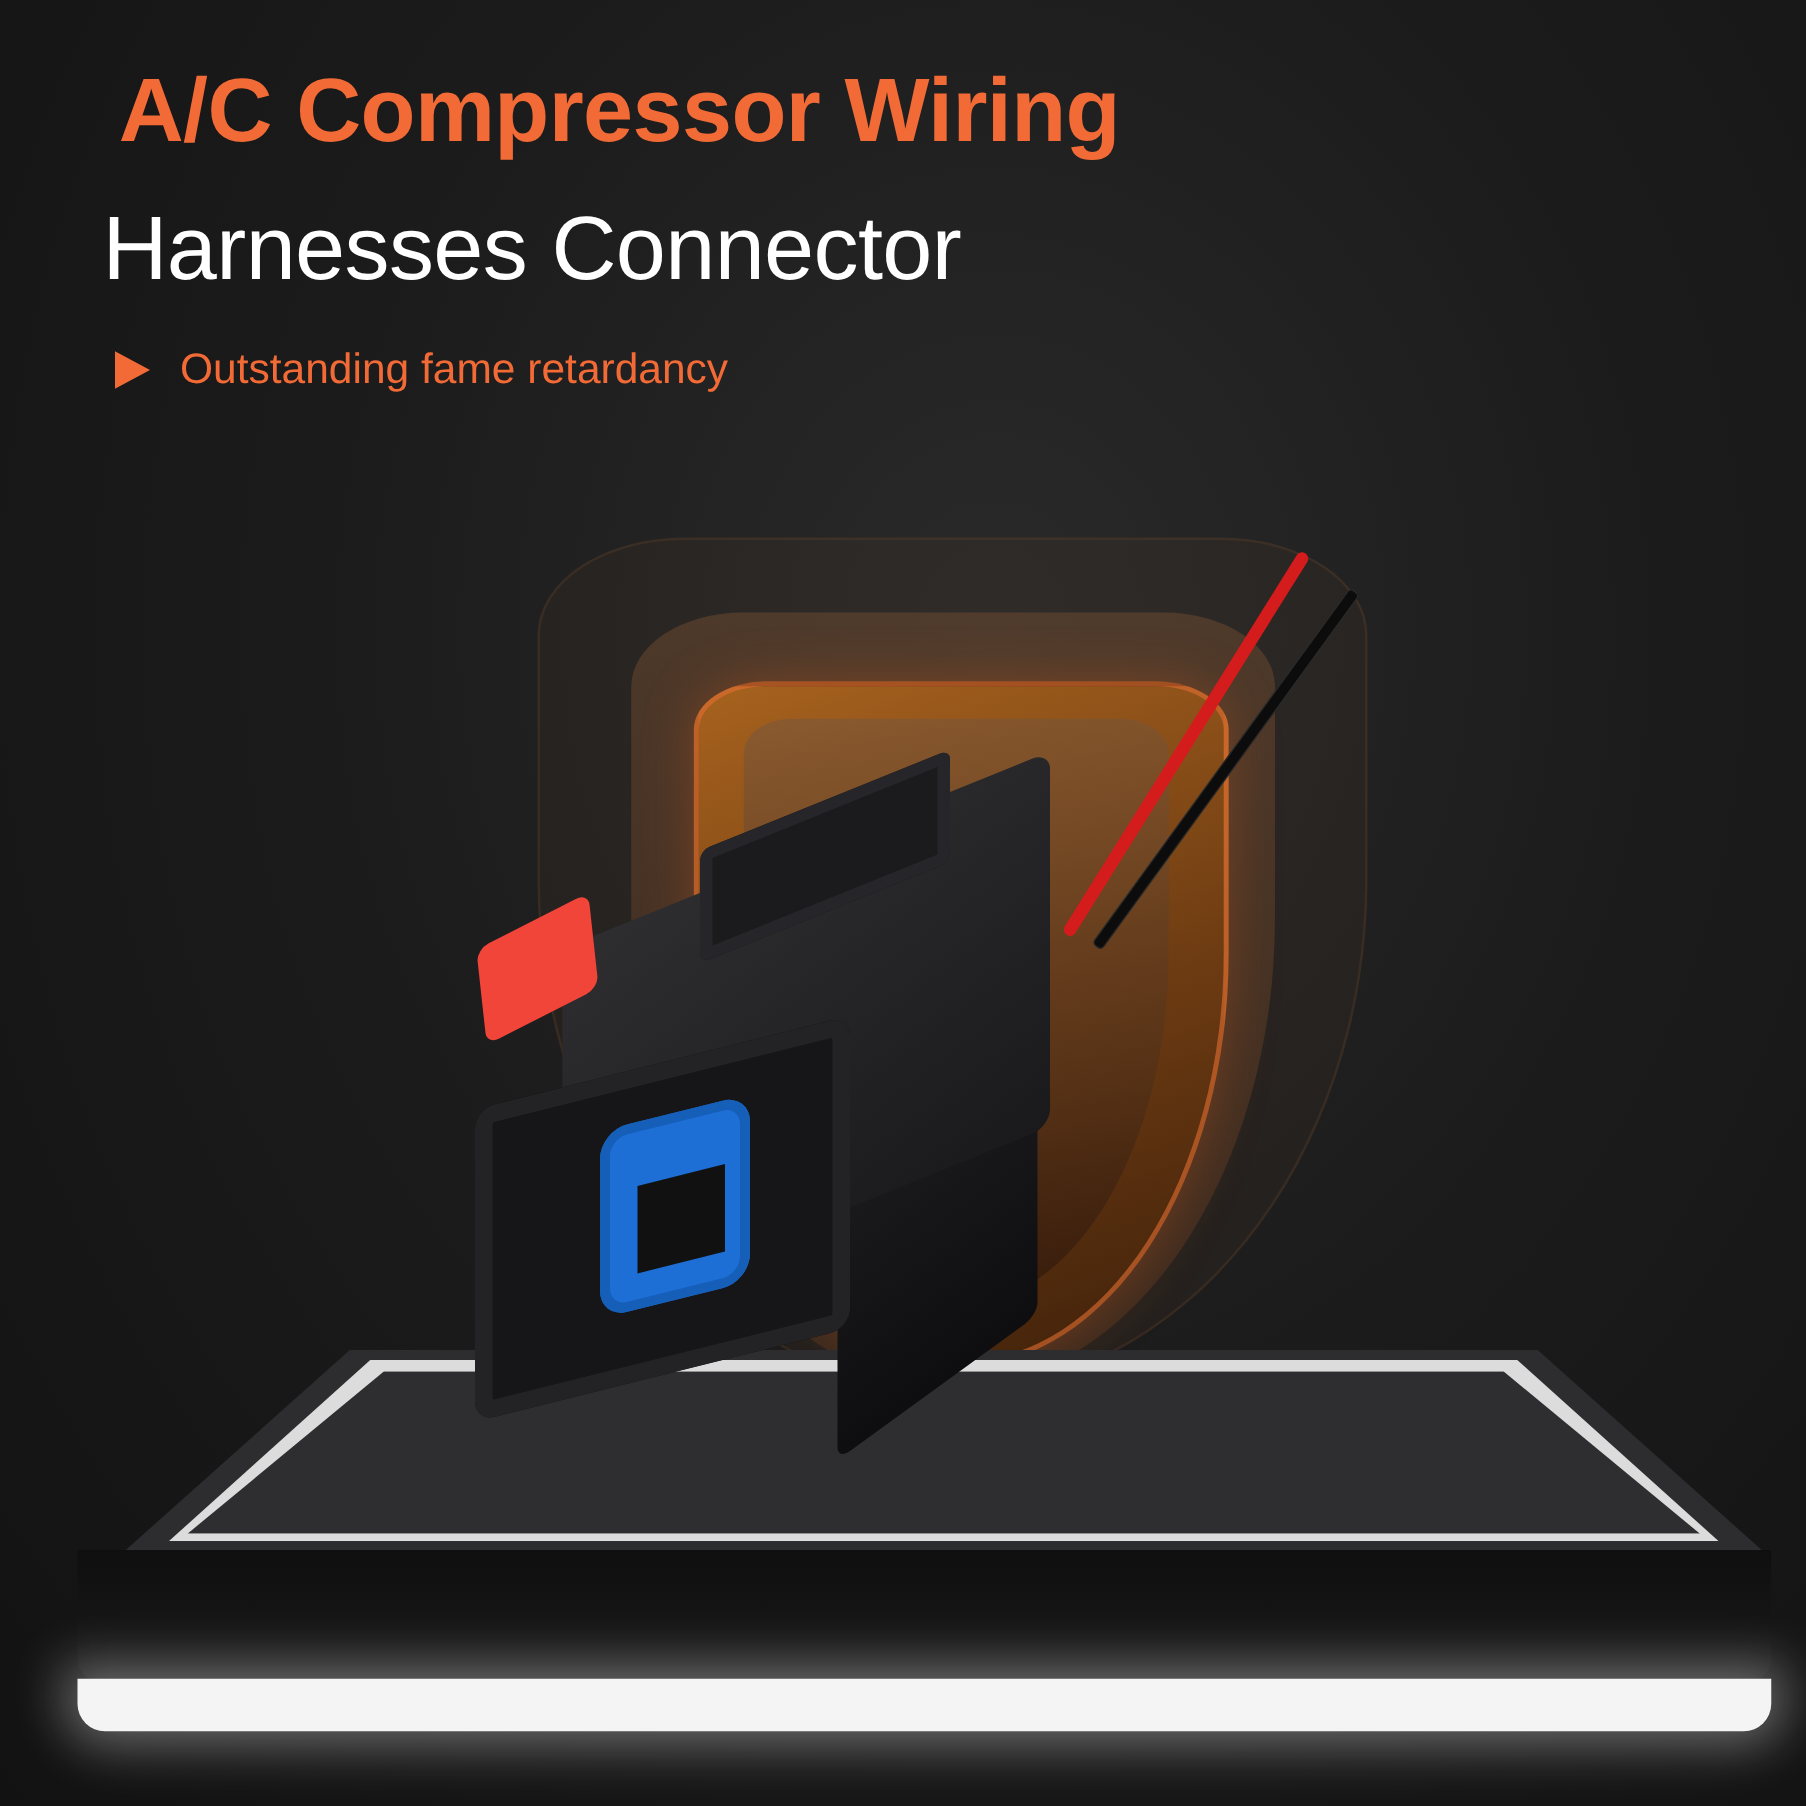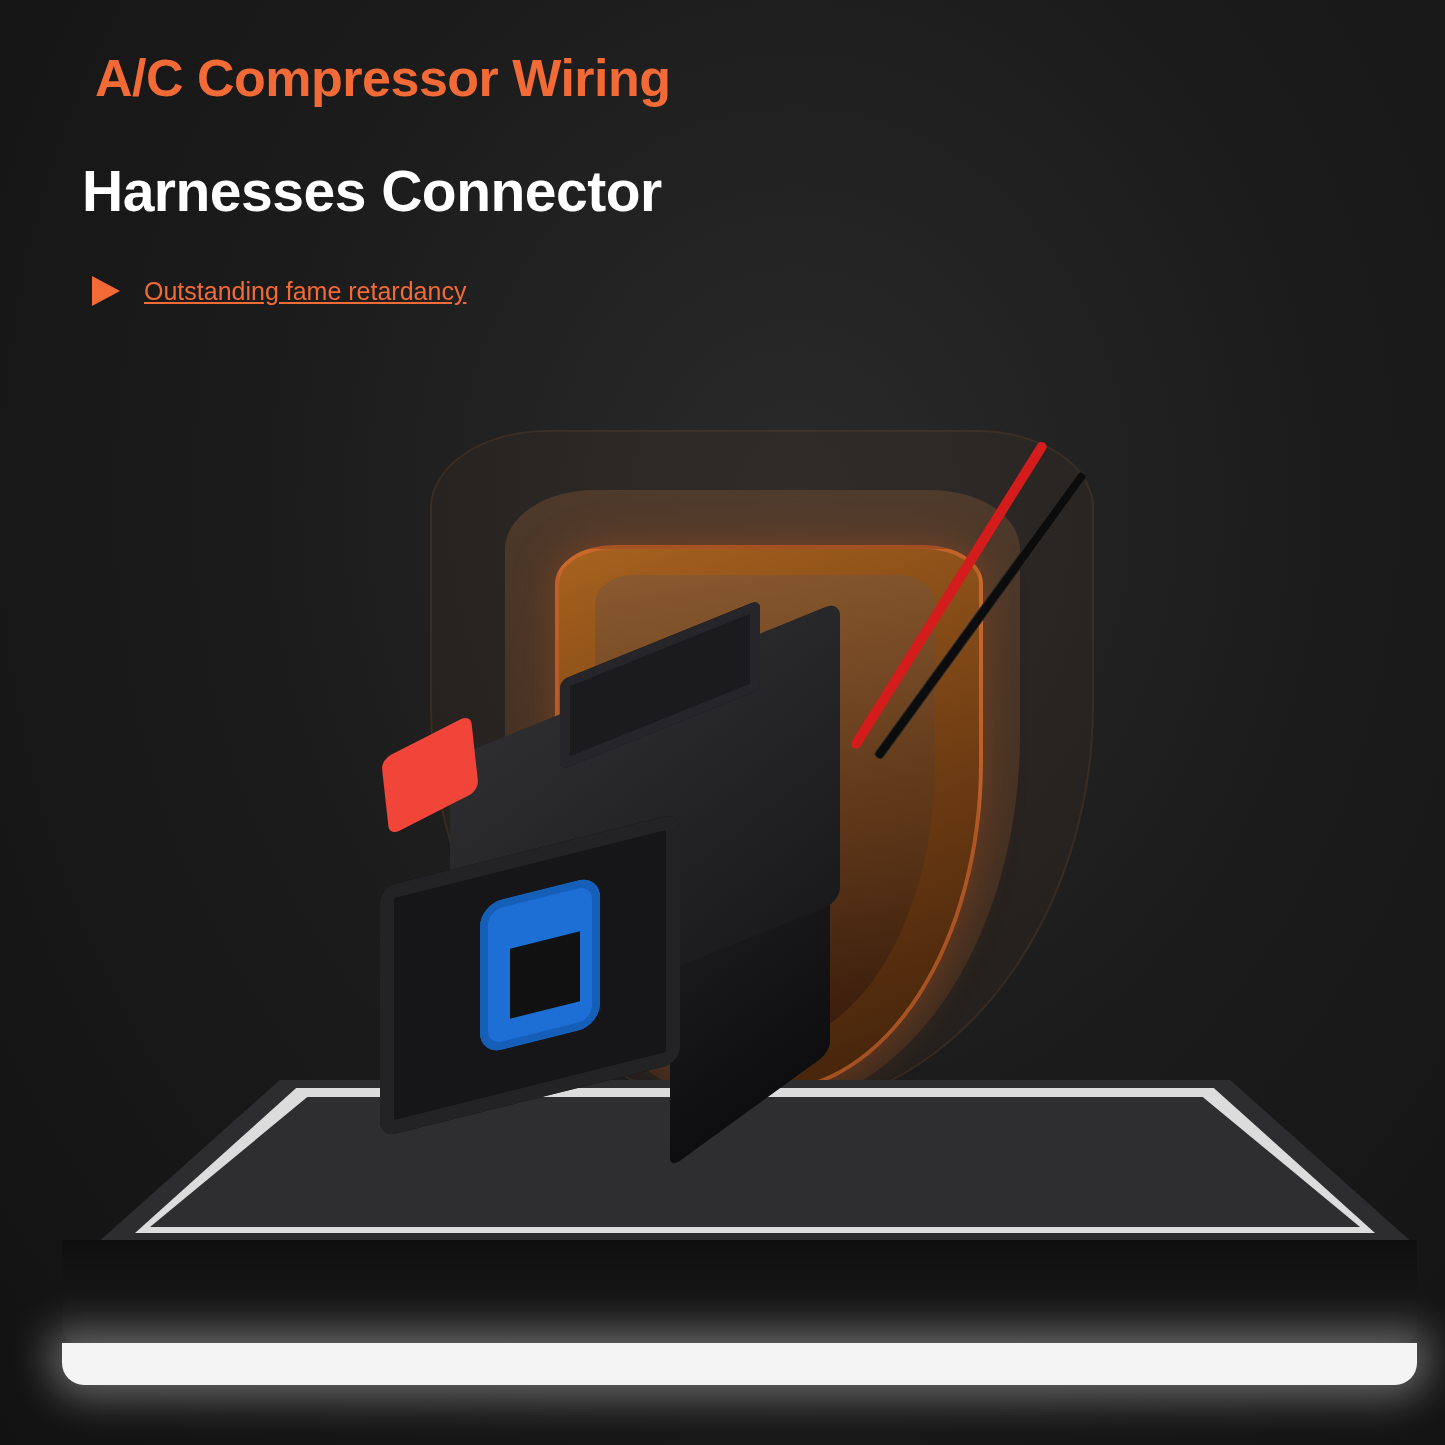--- a/index.html
+++ b/index.html
@@ -3,31 +3,31 @@
   <meta charset="utf-8">
   <style>
     html, body { margin: 0; padding: 0; }
     body {
       width: 1445px; height: 1445px; overflow: hidden; position: relative;
       background: radial-gradient(ellipse at 55% 35%, #2a2a2a 0%, #1c1c1c 45%, #121212 100%);
       font-family: "Liberation Sans", "DejaVu Sans", sans-serif;
     }
     .title-line1 {
       position: absolute; left: 95px; top: 48px;
-      font-size: 52px; font-weight: bold; color: #f26a36; letter-spacing: -0.5px;
+      font-size: 72px; font-weight: bold; color: #f26a36; letter-spacing: -0.5px;
       white-space: nowrap;
     }
     .title-line2 {
       position: absolute; left: 82px; top: 158px;
-      font-size: 57px; font-weight: bold; color: #ffffff; letter-spacing: -0.5px;
+      font-size: 72px; font-weight: normal; color: #ffffff; letter-spacing: -0.5px;
       white-space: nowrap;
     }
     .features {
       position: absolute; left: 92px; top: 276px; display: flex; align-items: center;
-      font-size: 25px; color: #f26a36; white-space: nowrap; text-decoration: underline;
+      font-size: 34px; color: #f26a36; white-space: nowrap;
     }
     .feature { display: flex; align-items: center; margin-right: 38px; }
     .tri {
       width: 0; height: 0; border-top: 15px solid transparent; border-bottom: 15px solid transparent;
       border-left: 28px solid #f26a36; margin-right: 24px;
     }
     
     .shield-outer {
       position: absolute; left: 430px; top: 430px; width: 660px; height: 680px;
       border-radius: 120px 120px 340px 340px / 80px 80px 420px 420px;

